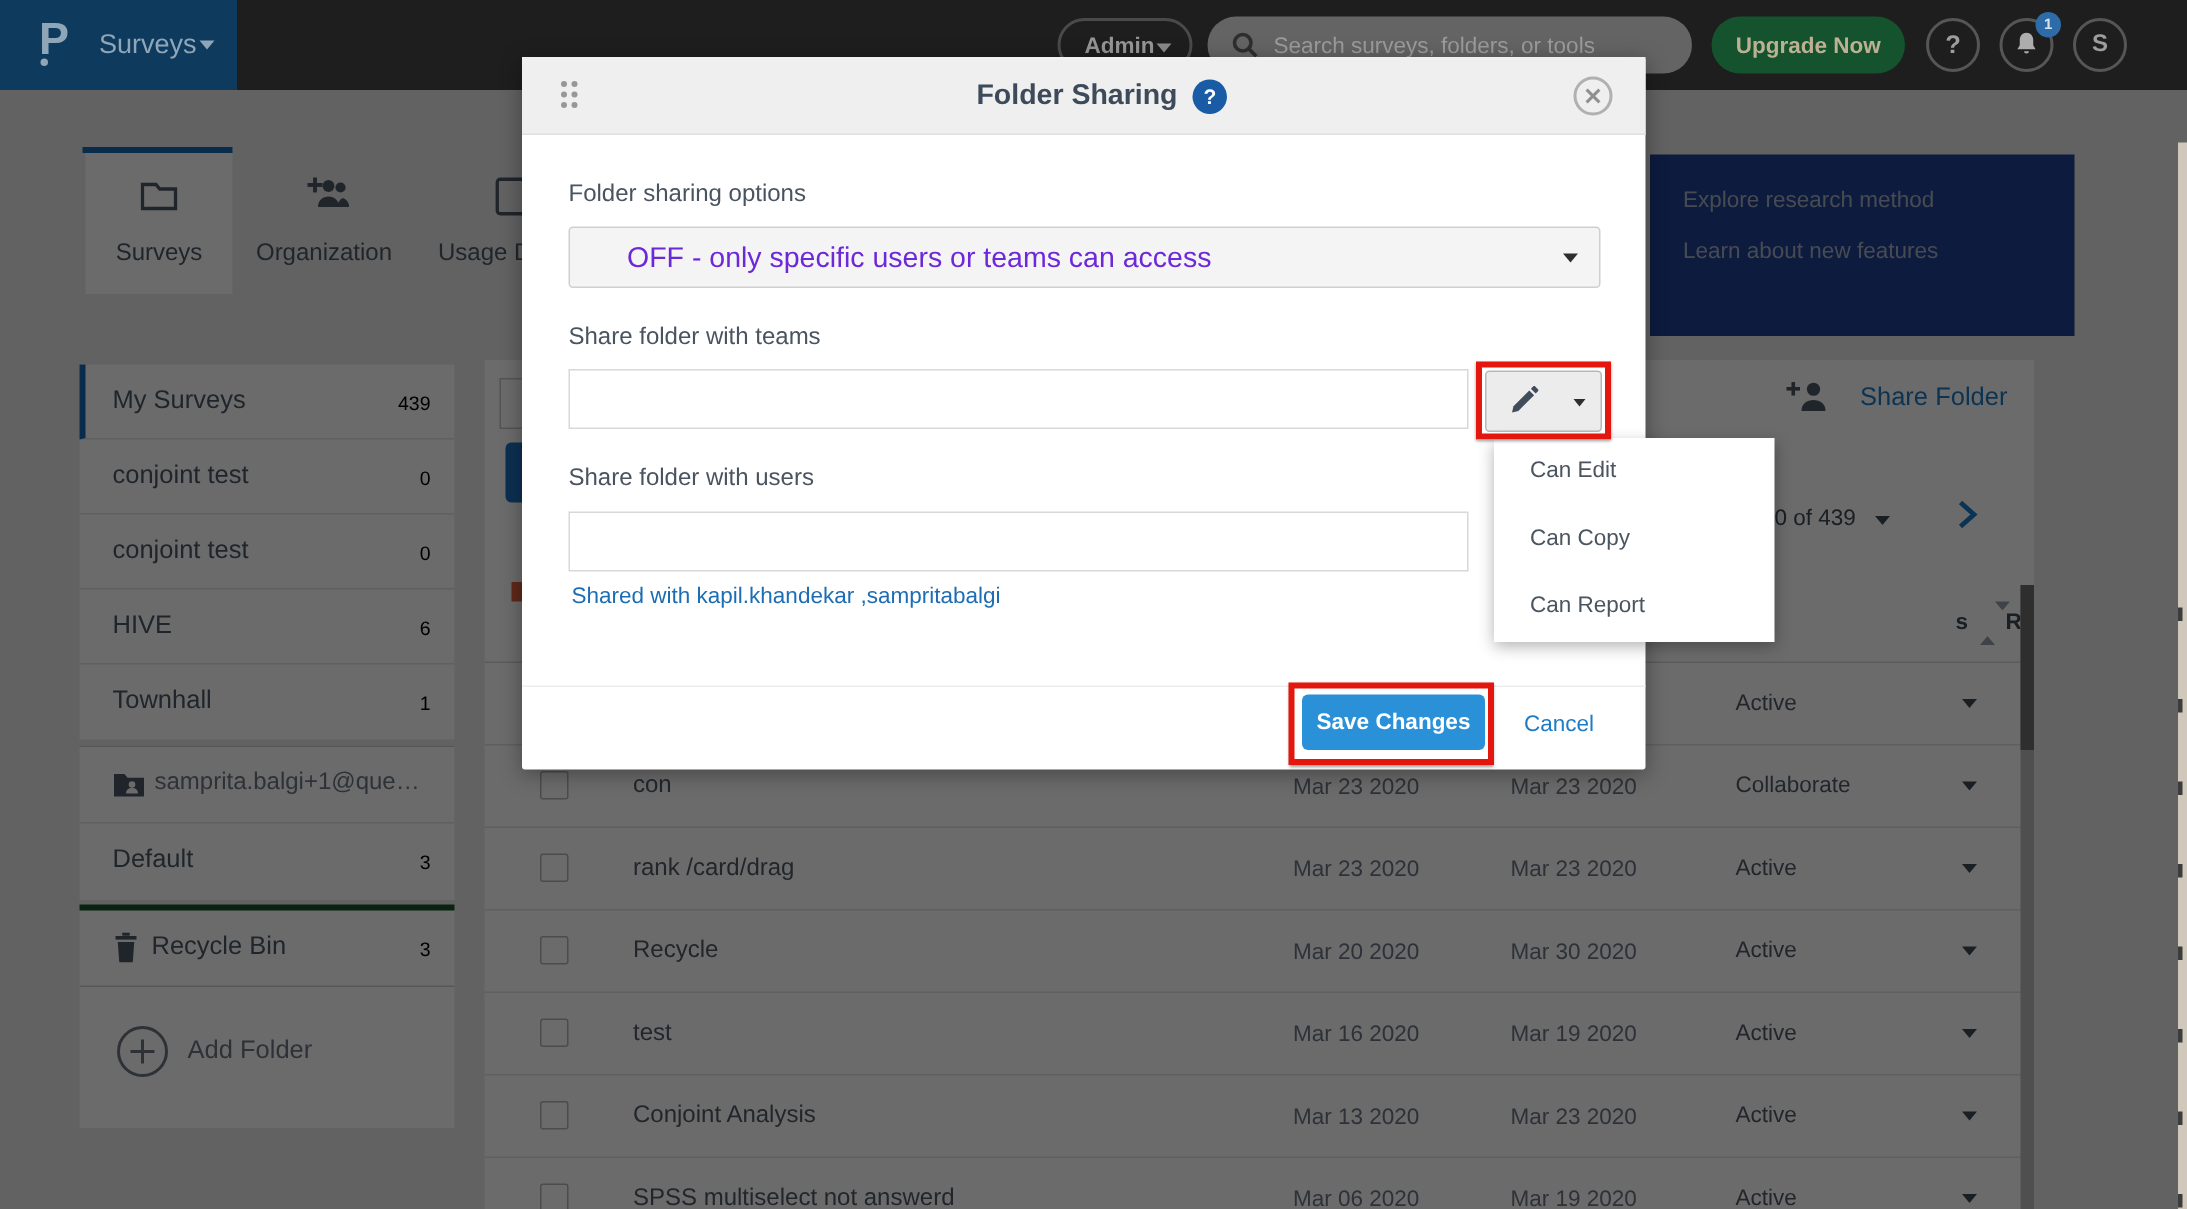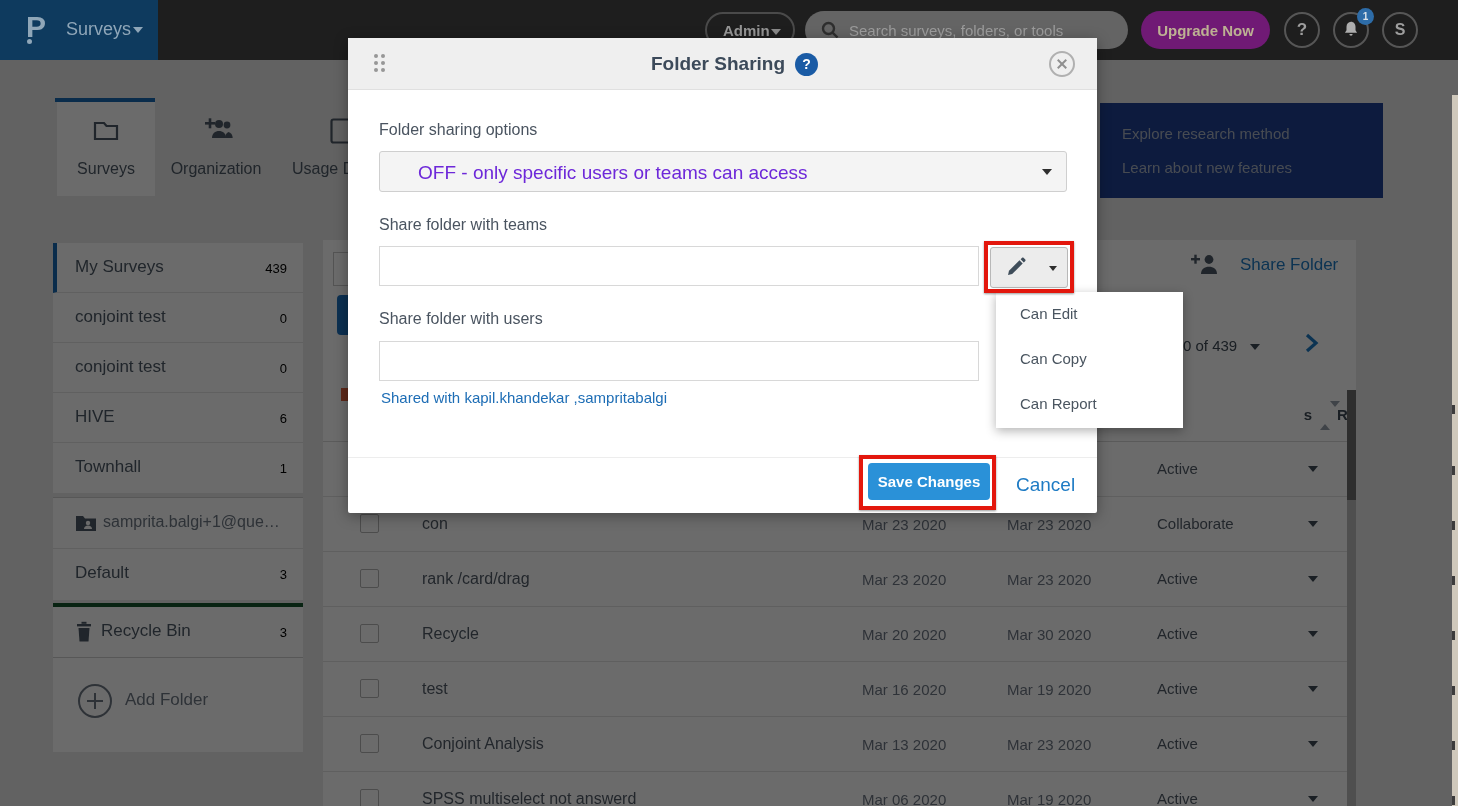--- a/index.html
+++ b/index.html
@@ -15,41 +15,41 @@
   .product-label { position:absolute; left:66px; top:19px; color:#8fa6b8; font-size:18px; }
   .caret { width:0; height:0; border-left:5px solid transparent; border-right:5px solid transparent; border-top:6px solid #8fa6b8; display:inline-block; }
   .product-caret { position:absolute; left:133px; top:27px; }
   .admin-pill { position:absolute; left:705px; top:12px; width:90px; height:36px; border:2px solid #4a4a4a; border-radius:18px; }
   .admin-pill span.t { position:absolute; left:16px; top:8px; color:#969696; font-size:15px; font-weight:bold; }
   .admin-caret { position:absolute; right:12px; top:15px; border-top-color:#8a8a8a; }
   .search-pill { position:absolute; left:805px; top:11px; width:323px; height:38px; background:#646464; border-radius:19px; }
   .search-pill svg { position:absolute; left:15px; top:9px; }
   .search-input { position:absolute; left:44px; top:0; width:270px; height:38px; background:transparent; border:none; outline:none; color:#cfcfcf; font-size:15px; font-family:"Liberation Sans",sans-serif; }
   .search-input::placeholder { color:#9c9c9c; opacity:1; }
-  .upgrade-btn { position:absolute; left:1141px; top:11px; width:129px; height:38px; background:#701a75; border:none; border-radius:19px; color:#bdb193; font-size:15px; font-weight:bold; cursor:pointer; }
+  .upgrade-btn { position:absolute; left:1141px; top:11px; width:129px; height:38px; background:#14532d; border:none; border-radius:19px; color:#bdb193; font-size:15px; font-weight:bold; cursor:pointer; }
   .tb-circle { position:absolute; top:12px; width:36px; height:36px; border:2px solid #565656; border-radius:50%; color:#9e9e9e; text-align:center; }
   .help-circle { left:1284px; font-weight:bold; font-size:17px; line-height:32px; }
   .bell-circle { left:1333px; }
   .bell-circle svg { margin-top:6px; }
   .badge { position:absolute; left:22px; top:-6px; width:17px; height:17px; background:#2d6ca8; border-radius:50%; color:#dbe3ea; font-size:10px; font-weight:bold; line-height:17px; text-align:center; }
   .avatar-circle { left:1382px; font-weight:bold; font-size:16px; line-height:32px; }
 
   
   .page { position:absolute; left:0; top:60px; width:1458px; height:746px; background:#e9e9e9; }
   .tab-blue-bar { position:absolute; left:55px; top:38px; width:100px; height:4px; background:#1a6ab2; }
   .tab { position:absolute; top:42px; height:94px; }
   .tab-surveys { left:57px; width:98px; background:#ffffff; }
   .tab-org { left:157px; width:118px; }
   .tab-usage { left:277px; width:115px; }
   .tab .ticon { position:absolute; top:16px; left:50%; transform:translateX(-50%); }
   .tab .tlabel { position:absolute; top:58px; width:100%; text-align:center; color:#4e5a66; font-size:16px; }
   .tab-usage .tlabel { text-align:left; left:15px; width:110px; }
   .tab-usage .ticon { left:53px; transform:none; }
 
-  .banner { position:absolute; left:1100px; top:43px; width:283px; height:95px; background:#1f4094; }
+  .banner { position:absolute; left:1100px; top:43px; width:283px; height:121px; background:#1f4094; }
   .banner .bline { position:absolute; left:22px; color:#aab3c2; font-size:15px; }
   .banner .b1 { top:22px; } .banner .b2 { top:56px; }
 
   
   .sb-group { position:absolute; left:53px; width:250px; background:#ffffff; }
   .sb-row { position:relative; height:50px; border-bottom:1px solid #e4e4e4; }
   .sb-row:last-child { border-bottom:none; }
   .sb-row.active { border-left:4px solid #1a6ab2; }
   .sb-label { position:absolute; left:22px; top:14px; color:#4e5a66; font-size:17px; }
   .sb-row.active .sb-label { left:18px; }
@@ -121,21 +121,21 @@
   .m-select { position:absolute; left:31px; top:113px; width:688px; height:41px; background:#f4f4f4; border:1px solid #cfcfcf; border-radius:3px; }
   .m-select .val { position:absolute; left:12px; top:10px; color:#6d28d9; font-size:19px;margin-left:26px; }
   .m-select .caret { position:absolute; right:14px; top:17px; border-top-color:#2e2e2e; }
   .m-input { position:absolute; left:31px; width:600px; height:40px; border:1px solid #d8d8d8; background:#fff; outline:none; font-size:15px; font-family:"Liberation Sans",sans-serif; color:#454f5a; padding:0 10px; }
   .pencil-btn { position:absolute; left:642px; top:209px; width:78px; height:41px; background:#ececec; border:1px solid #b8b8b8; border-radius:3px; cursor:pointer; }
   .pencil-btn svg { position:absolute; left:14px; top:8px; }
   .pencil-btn .caret { position:absolute; right:10px; top:18px; border-top-width:5px; border-left-width:4px; border-right-width:4px; border-top-color:#2e2e2e; }
   .shared-with { position:absolute; left:33px; top:351px; color:#1d6db5; font-size:15px; }
   .m-footer-line { position:absolute; left:0; top:419px; width:749px; border-top:1px solid #ededed; }
   .save-btn { position:absolute; left:520px; top:425px; width:122px; height:37px; background:#2a91d8; border:none; border-radius:4px; color:#ffffff; font-size:15px; font-weight:bold; cursor:pointer; }
-  .cancel-link { position:absolute; left:668px; top:436px; color:#1e7bc4; font-size:19px; cursor:pointer; }
+  .cancel-link { position:absolute; left:668px; top:436px; color:#1e7bc4; font-size:15px; cursor:pointer; }
 
   
   .perm-menu { position:absolute; left:996px; top:292px; width:187px; height:136px; background:#ffffff; z-index:120; box-shadow:0 3px 10px rgba(0,0,0,0.3); }
   .perm-item { position:relative; height:45px; }
   .perm-item span { position:absolute; left:24px; top:13px; color:#4a5560; font-size:15px; }
 
   
   .annot { position:absolute; border:4px solid #e3170d; z-index:200; box-shadow:0 1px 2px rgba(0,0,0,0.4); }
   .annot-pencil { left:984px; top:241px; width:90px; height:52px; }
   .annot-save { left:859px; top:455px; width:137px; height:55px; }

